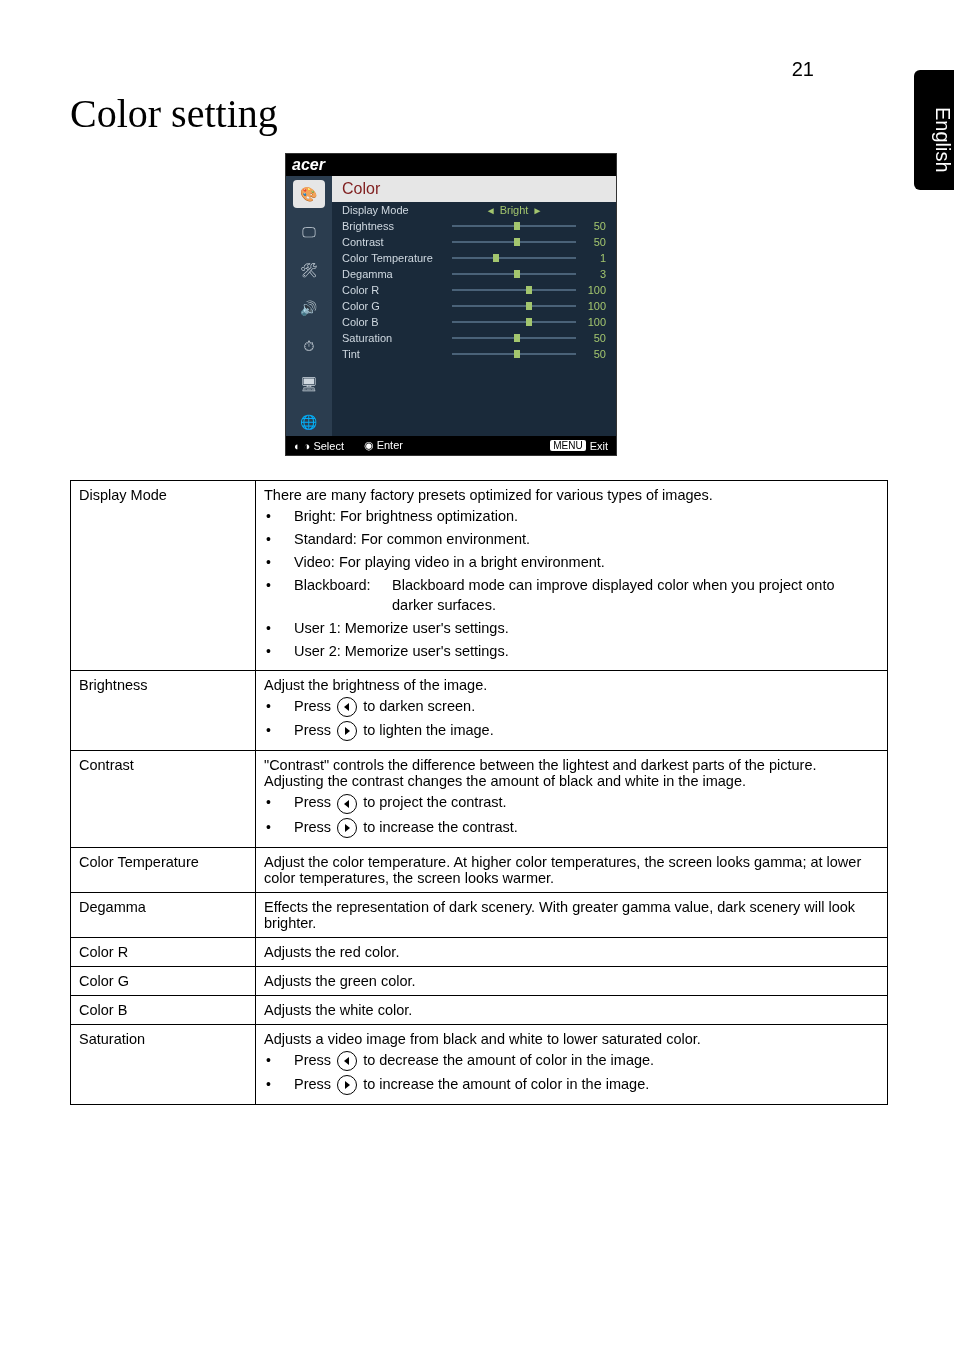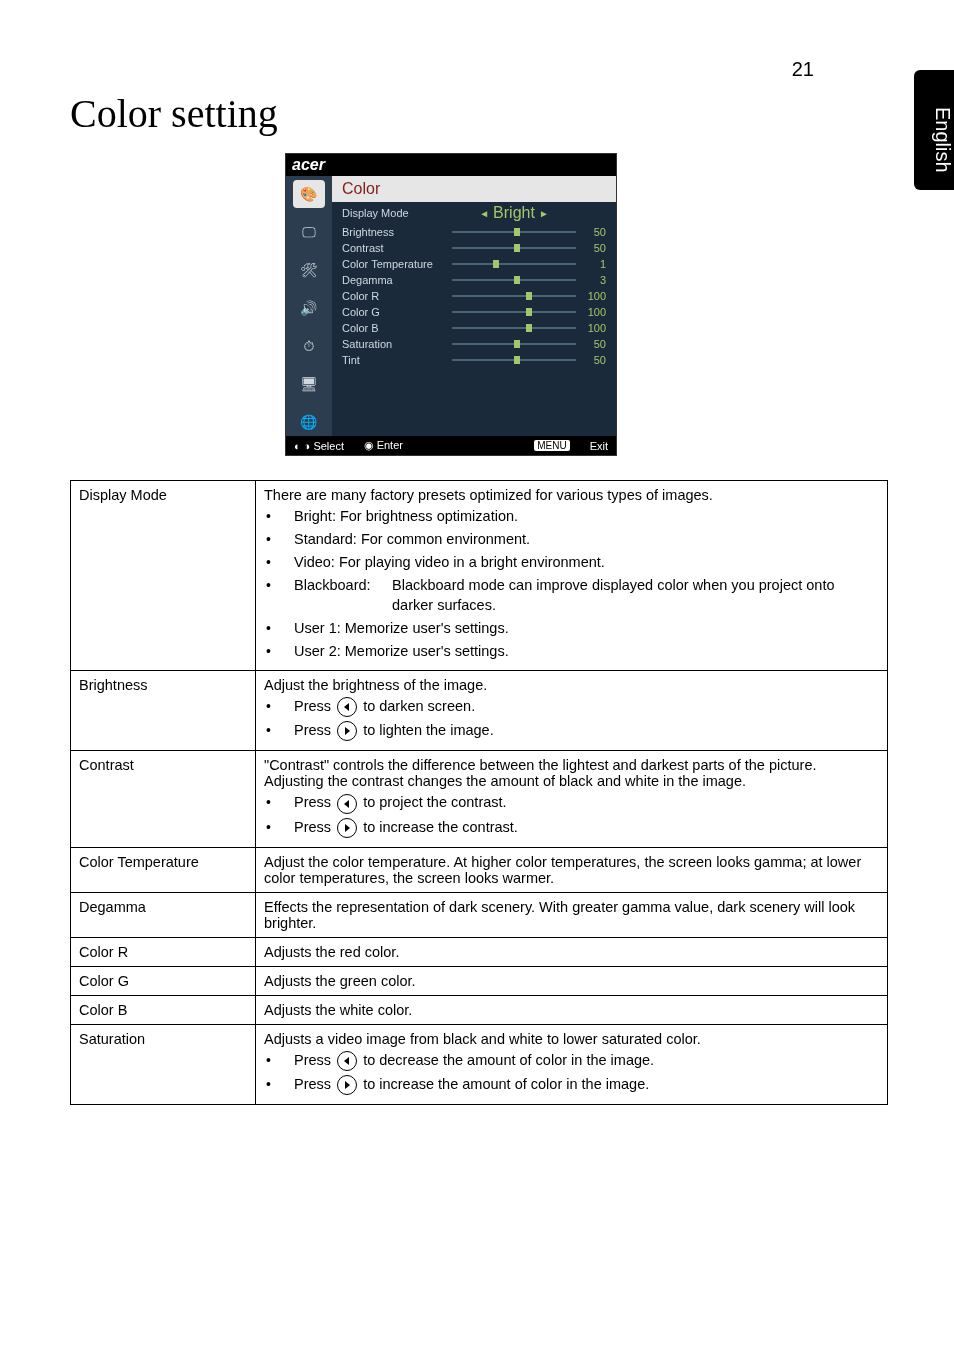--- a/index.html
+++ b/index.html
@@ -109,32 +109,32 @@
     background: #4a6278;
     position: relative;
   }
   .slider .thumb {
     position: absolute;
     top: -3px;
     width: 6px;
     height: 8px;
     background: #a3c66e;
   }
-  .mode-value { color: #a3c66e; font-size: 16px; text-align: center; }
+  .mode-value { color: #a3c66e; font-size: 11px; text-align: center; }
   .arrow { color: #a3c66e; font-size: 10px; }
   .osd-footer {
     background: #000;
     color: #fff;
     display: flex;
     align-items: center;
     padding: 3px 8px;
     font-size: 11px;
     gap: 20px;
   }
-  .osd-footer .right { margin-left: auto; display: flex; align-items: center; gap: 20px;}
+  .osd-footer .right { margin-left: auto; display: flex; align-items: center; gap: 4px;}
   .menu-box {
     background: #fff;
     color: #000;
     padding: 0 3px;
     font-size: 10px;
     border-radius: 2px;
   }
   
   table.main {
     position: absolute;

